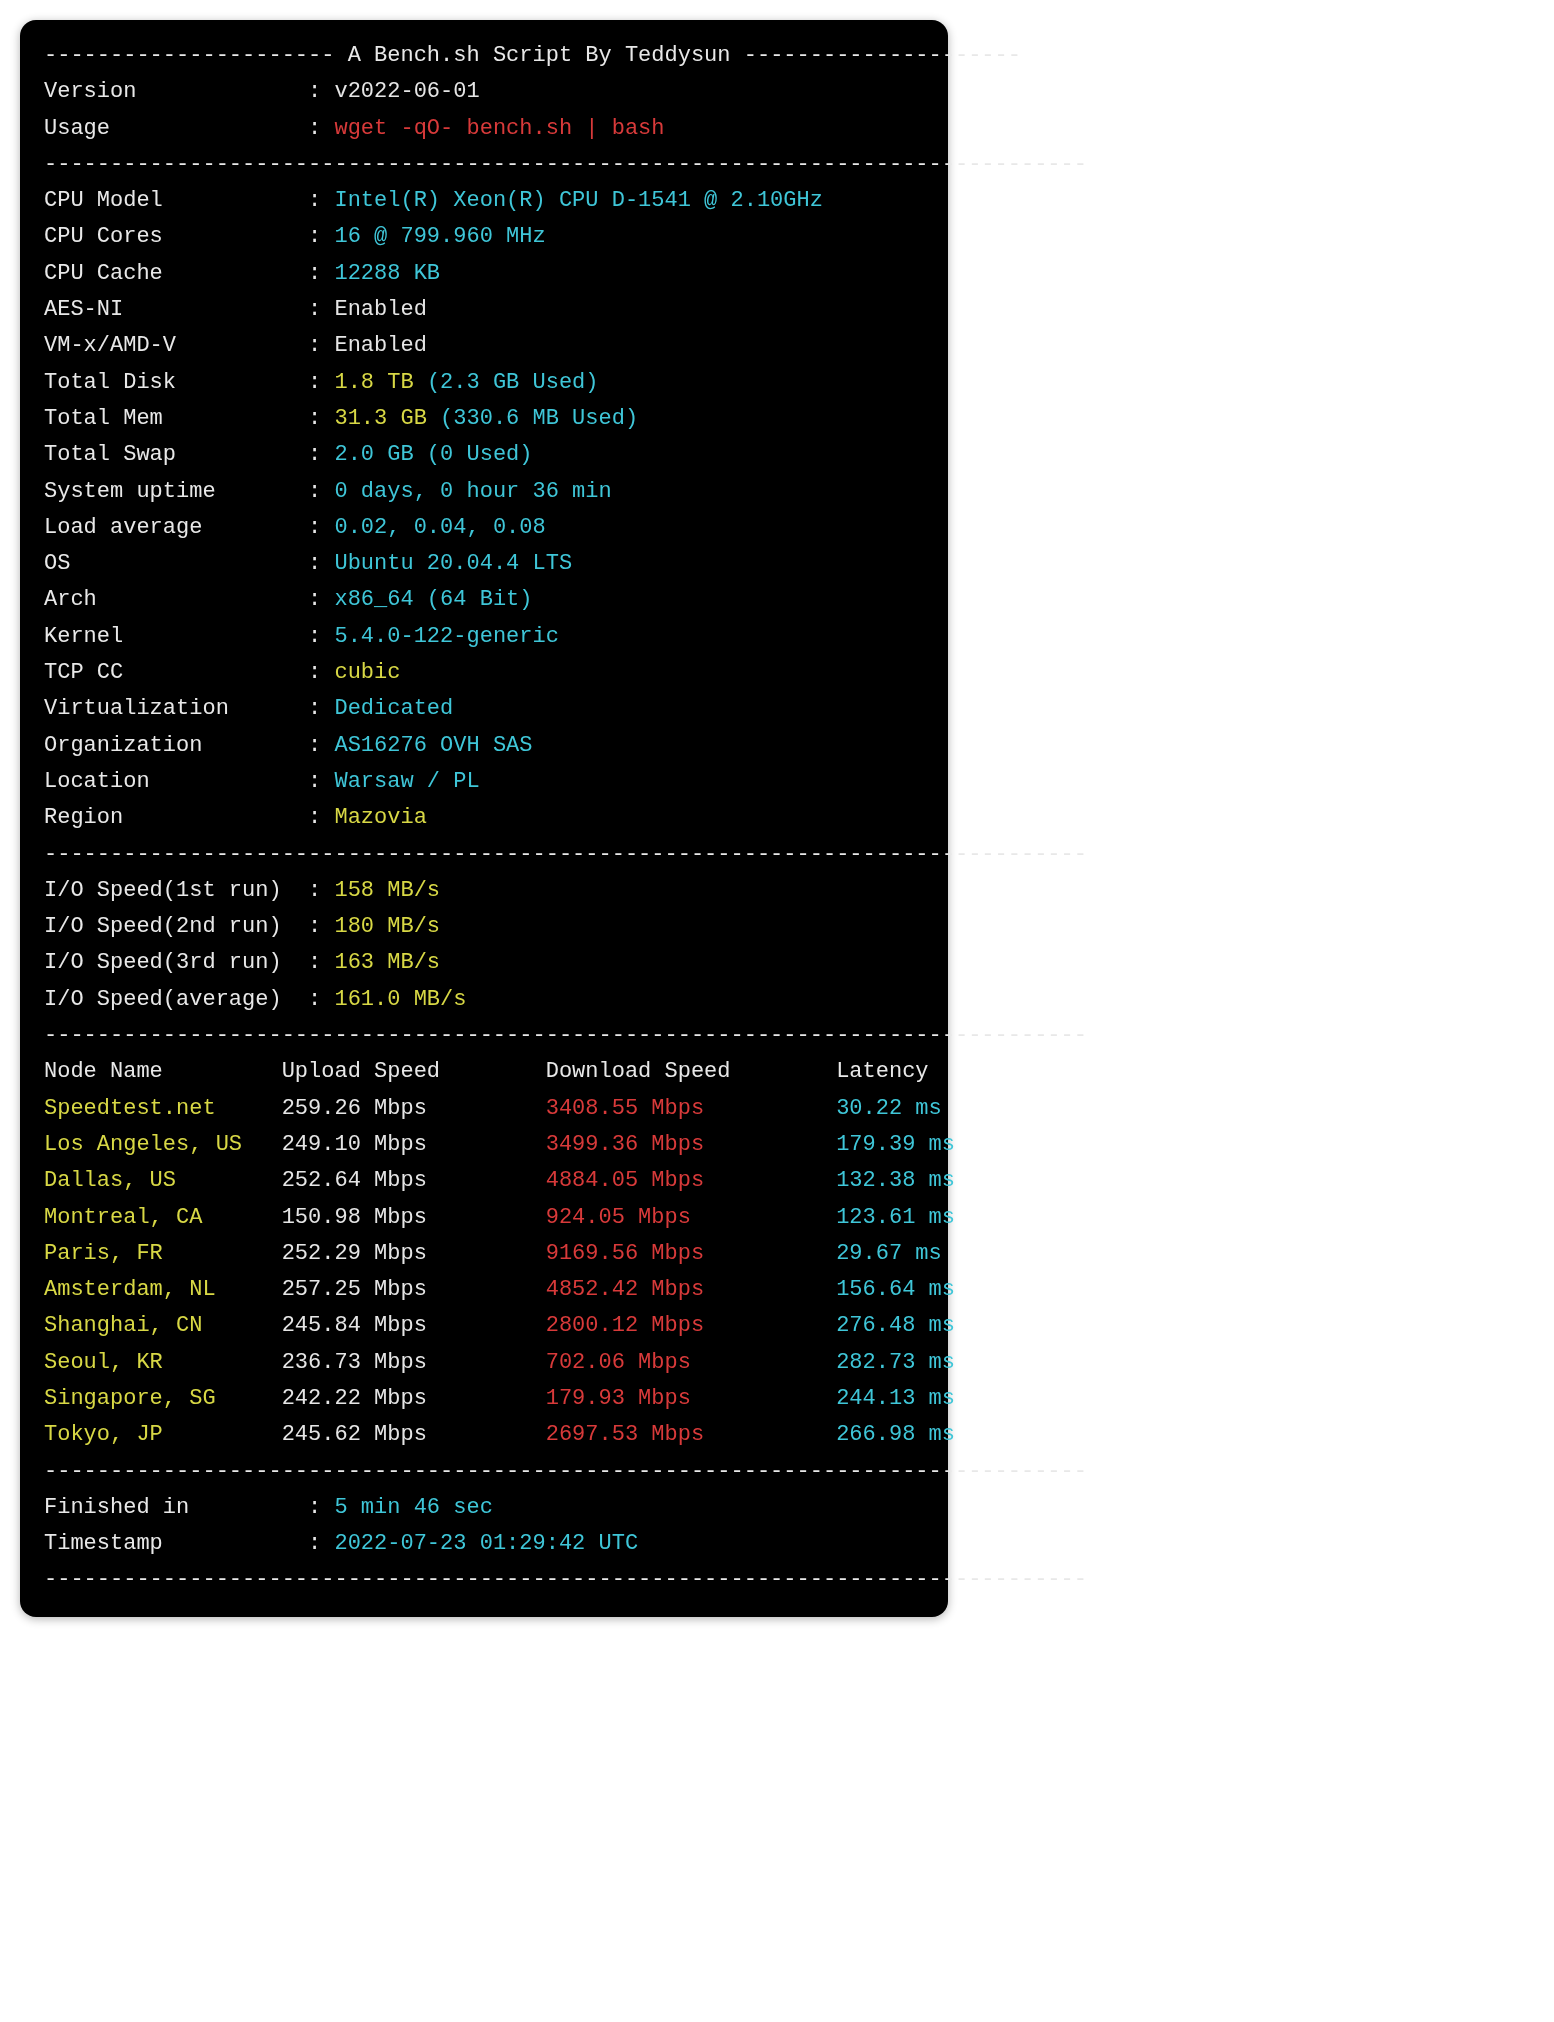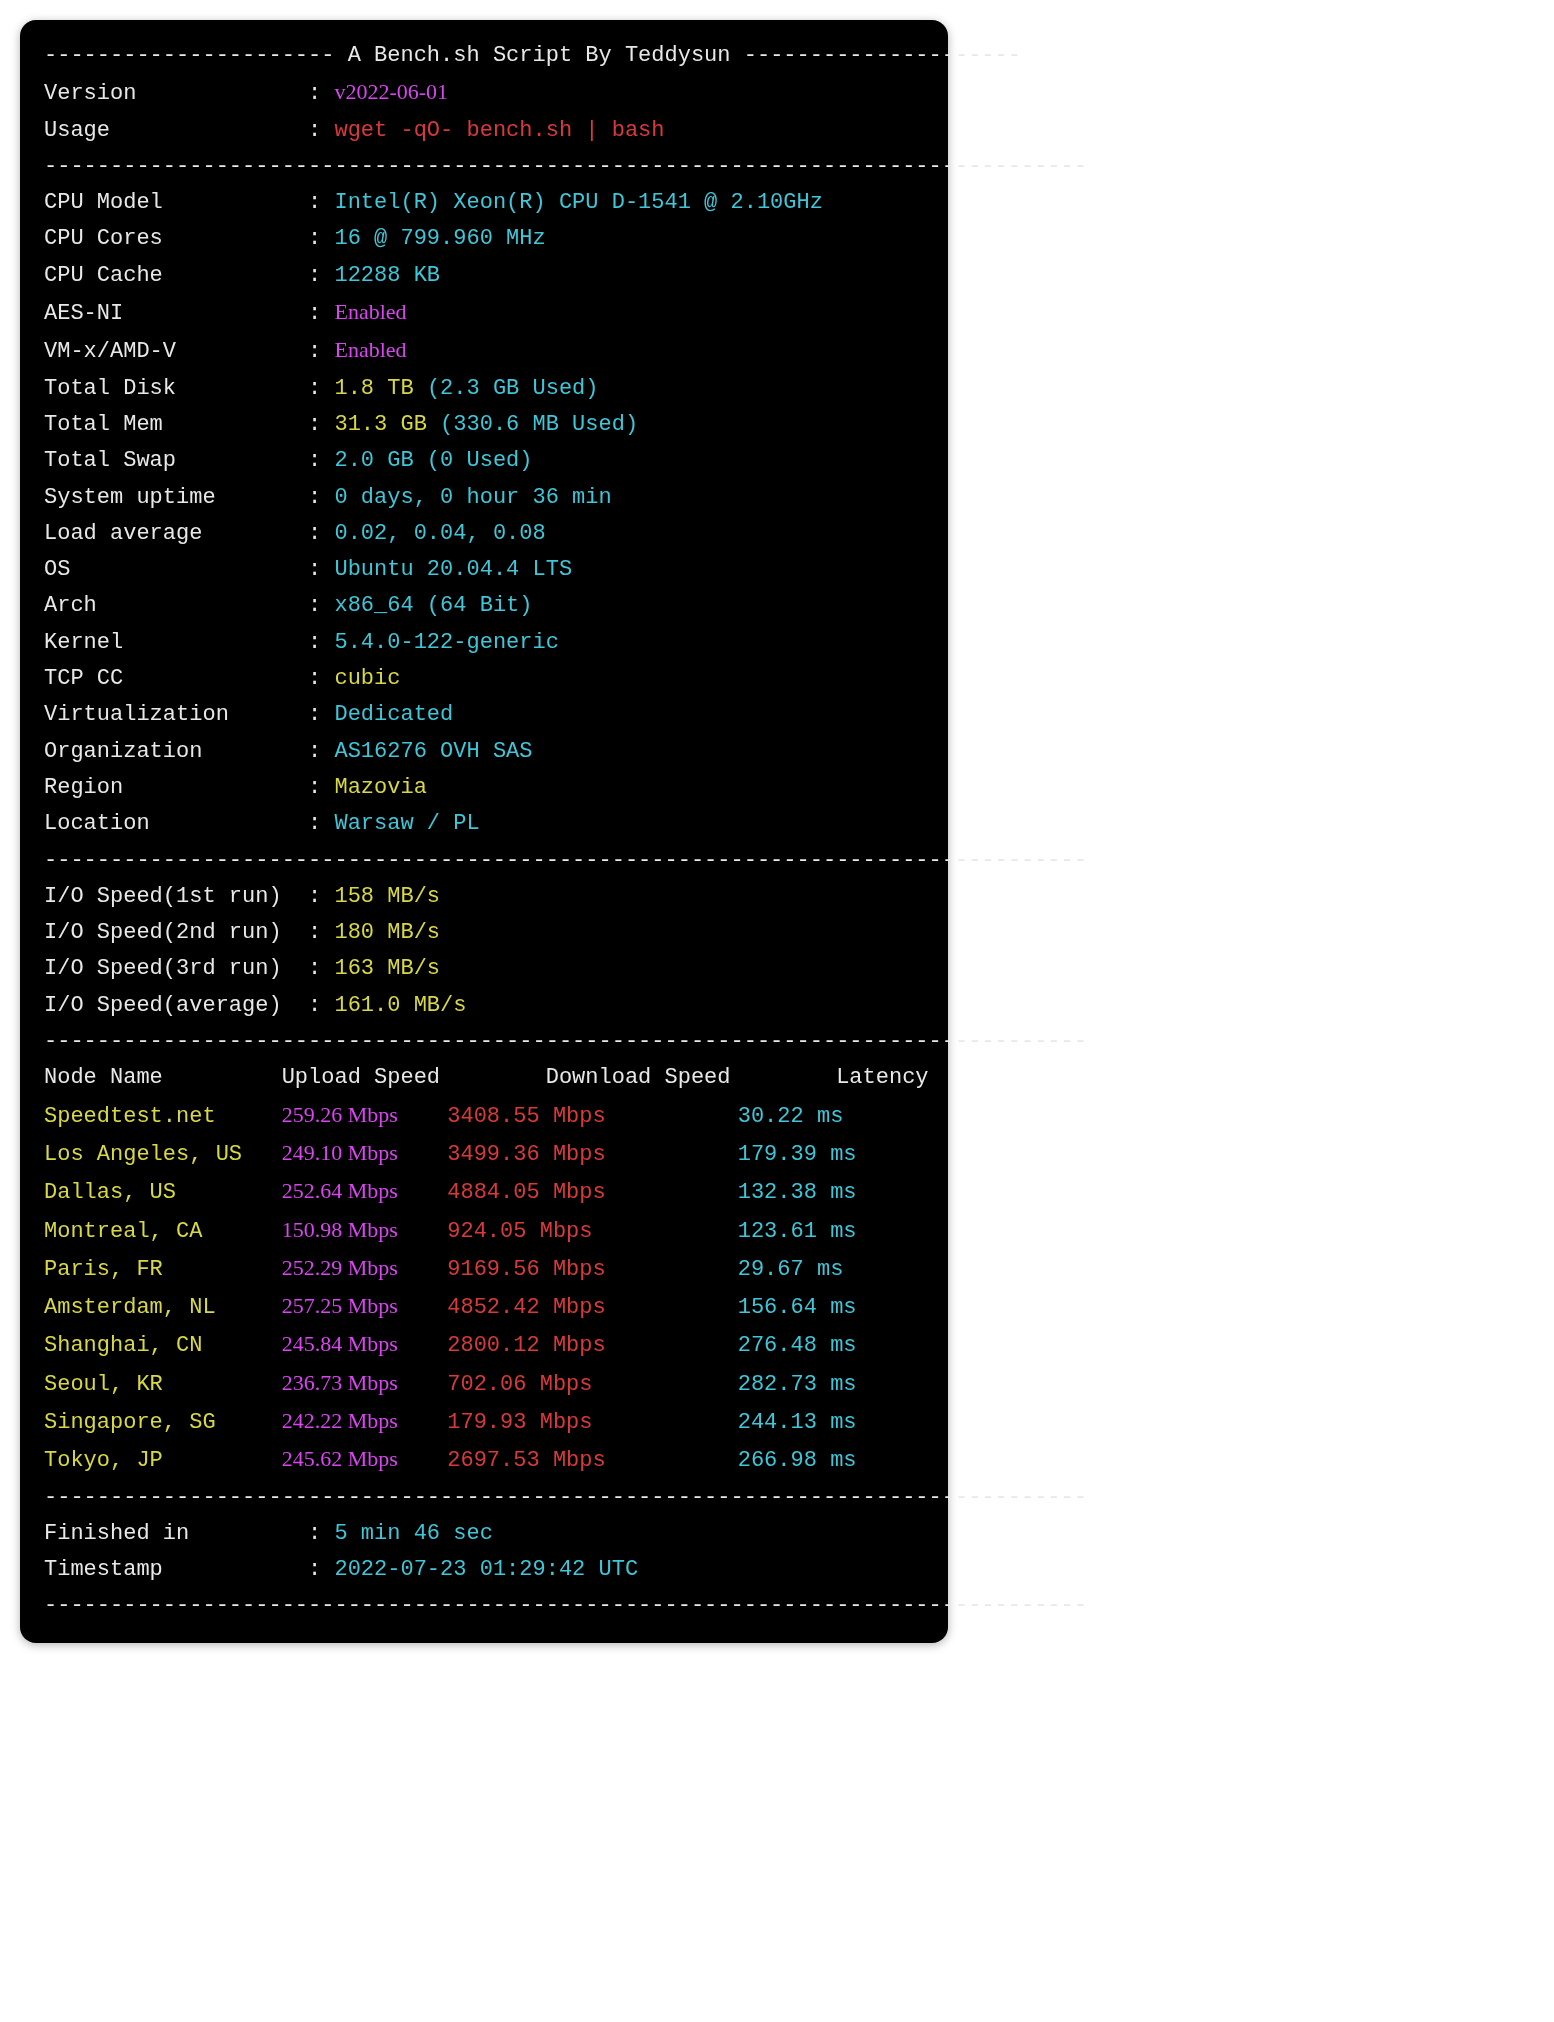--- a/index.html
+++ b/index.html
@@ -14,21 +14,21 @@
     border-radius: 16px;
     padding: 18px 24px;
     width: 880px;
     font-size: 22px;
     line-height: 1.65;
     box-shadow: 0 2px 10px rgba(0,0,0,0.3);
   }
   .line { white-space: pre; }
   .white { color: #e8e8e8; }
   .cyan { color: #3fc6d8; }
-  .green { color: #d946ef; font-family: Liberation Serif, serif; }
+  .green { color: #e5e5e5; }
   .yellow { color: #d8d845; }
   .red { color: #d83a3a; margin-top: 11px; }
   .dash { color: #e8e8e8; }
 </style>
 </head>
 <body>
 
 <div class="terminal">
 
   <div class="line"><span class="dash">---------------------- </span><span class="white">A Bench.sh Script By Teddysun</span><span class="dash"> ---------------------</span></div>
@@ -49,22 +49,22 @@
       <div class="line"><span class="white">Total Mem           </span><span class="white">: </span><span class="yellow">31.3 GB</span> <span class="cyan">(330.6 MB Used)</span></div>
       <div class="line"><span class="white">Total Swap          </span><span class="white">: </span><span class="cyan">2.0 GB (0 Used)</span></div>
       <div class="line"><span class="white">System uptime       </span><span class="white">: </span><span class="cyan">0 days, 0 hour 36 min</span></div>
       <div class="line"><span class="white">Load average        </span><span class="white">: </span><span class="cyan">0.02, 0.04, 0.08</span></div>
       <div class="line"><span class="white">OS                  </span><span class="white">: </span><span class="cyan">Ubuntu 20.04.4 LTS</span></div>
       <div class="line"><span class="white">Arch                </span><span class="white">: </span><span class="cyan">x86_64 (64 Bit)</span></div>
       <div class="line"><span class="white">Kernel              </span><span class="white">: </span><span class="cyan">5.4.0-122-generic</span></div>
       <div class="line"><span class="white">TCP CC              </span><span class="white">: </span><span class="yellow">cubic</span></div>
       <div class="line"><span class="white">Virtualization      </span><span class="white">: </span><span class="cyan">Dedicated</span></div>
       <div class="line"><span class="white">Organization        </span><span class="white">: </span><span class="cyan">AS16276 OVH SAS</span></div>
+      <div class="line"><span class="white">Location            </span><span class="white">: </span><span class="cyan">Warsaw / PL</span></div>
       <div class="line"><span class="white">Region              </span><span class="white">: </span><span class="yellow">Mazovia</span></div>
-      <div class="line"><span class="white">Location            </span><span class="white">: </span><span class="cyan">Warsaw / PL</span></div>
     </div>
 
   <div class="line dash">-------------------------------------------------------------------------------</div>
 
   <div id="io-block">
       <div class="line"><span class="white">I/O Speed(1st run)  </span><span class="white">: </span><span class="yellow">158 MB/s</span></div>
       <div class="line"><span class="white">I/O Speed(2nd run)  </span><span class="white">: </span><span class="yellow">180 MB/s</span></div>
       <div class="line"><span class="white">I/O Speed(3rd run)  </span><span class="white">: </span><span class="yellow">163 MB/s</span></div>
       <div class="line"><span class="white">I/O Speed(average)  </span><span class="white">: </span><span class="yellow">161.0 MB/s</span></div>
     </div>

